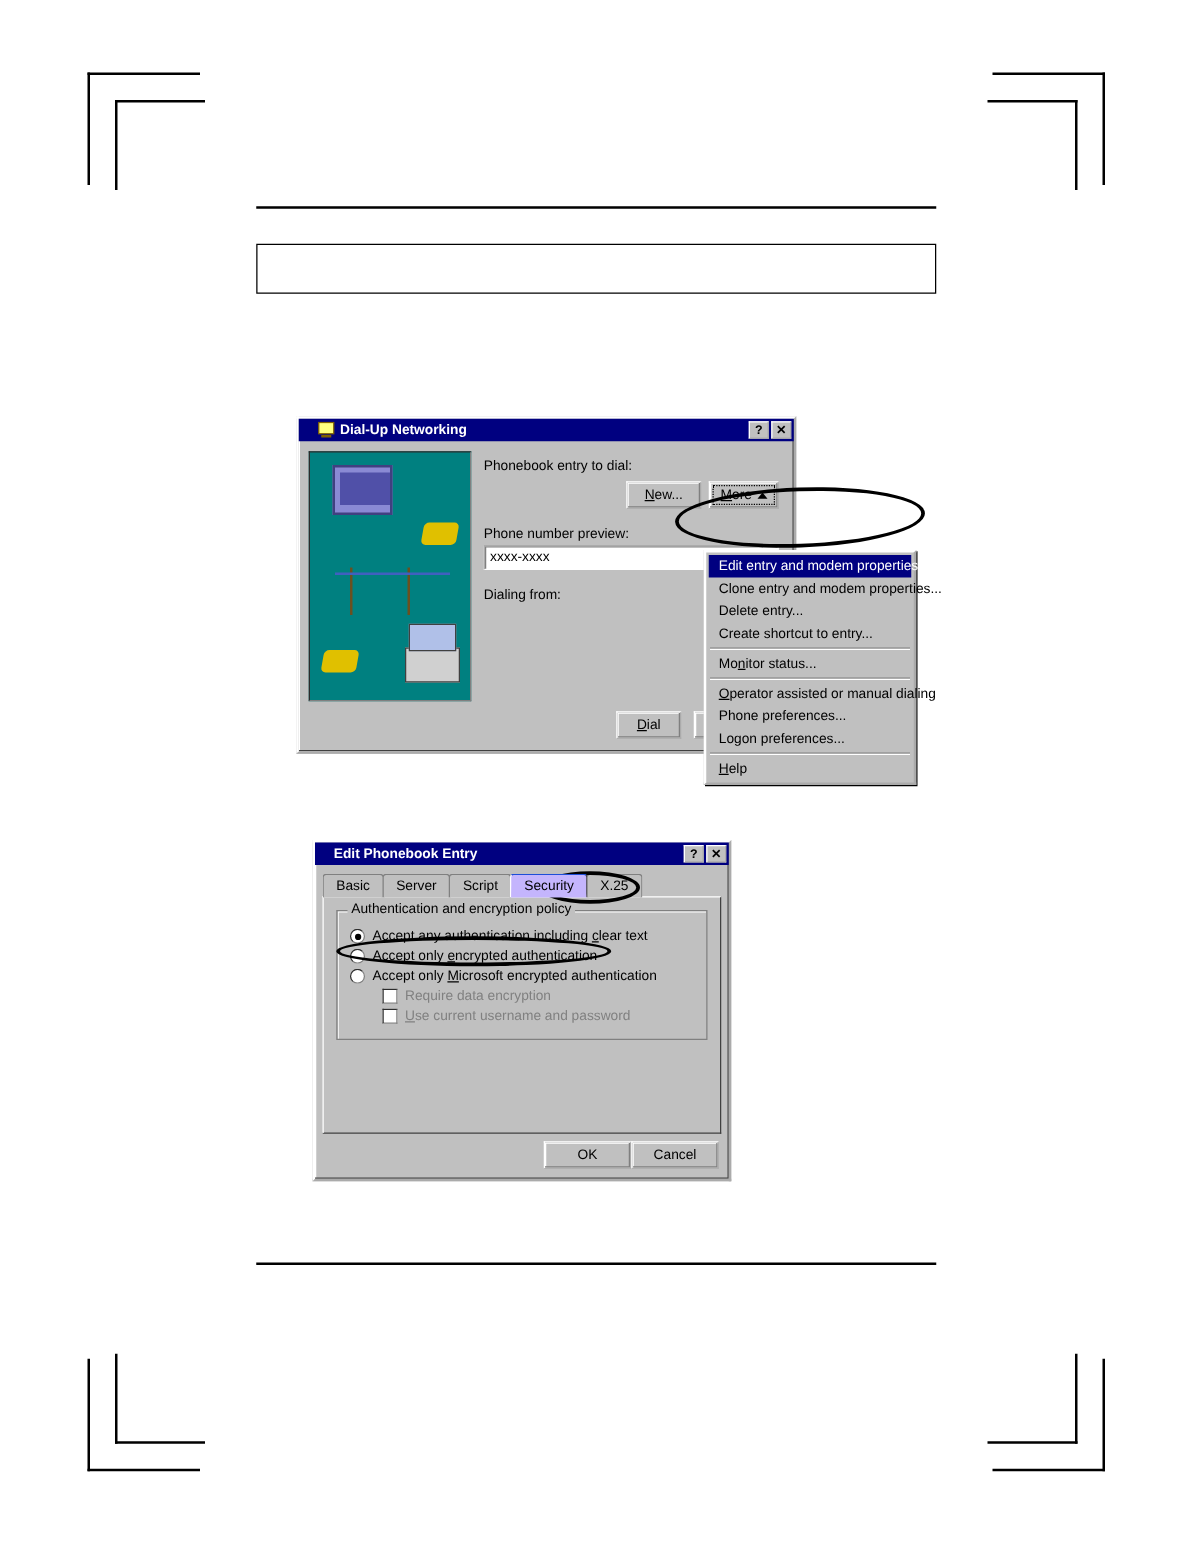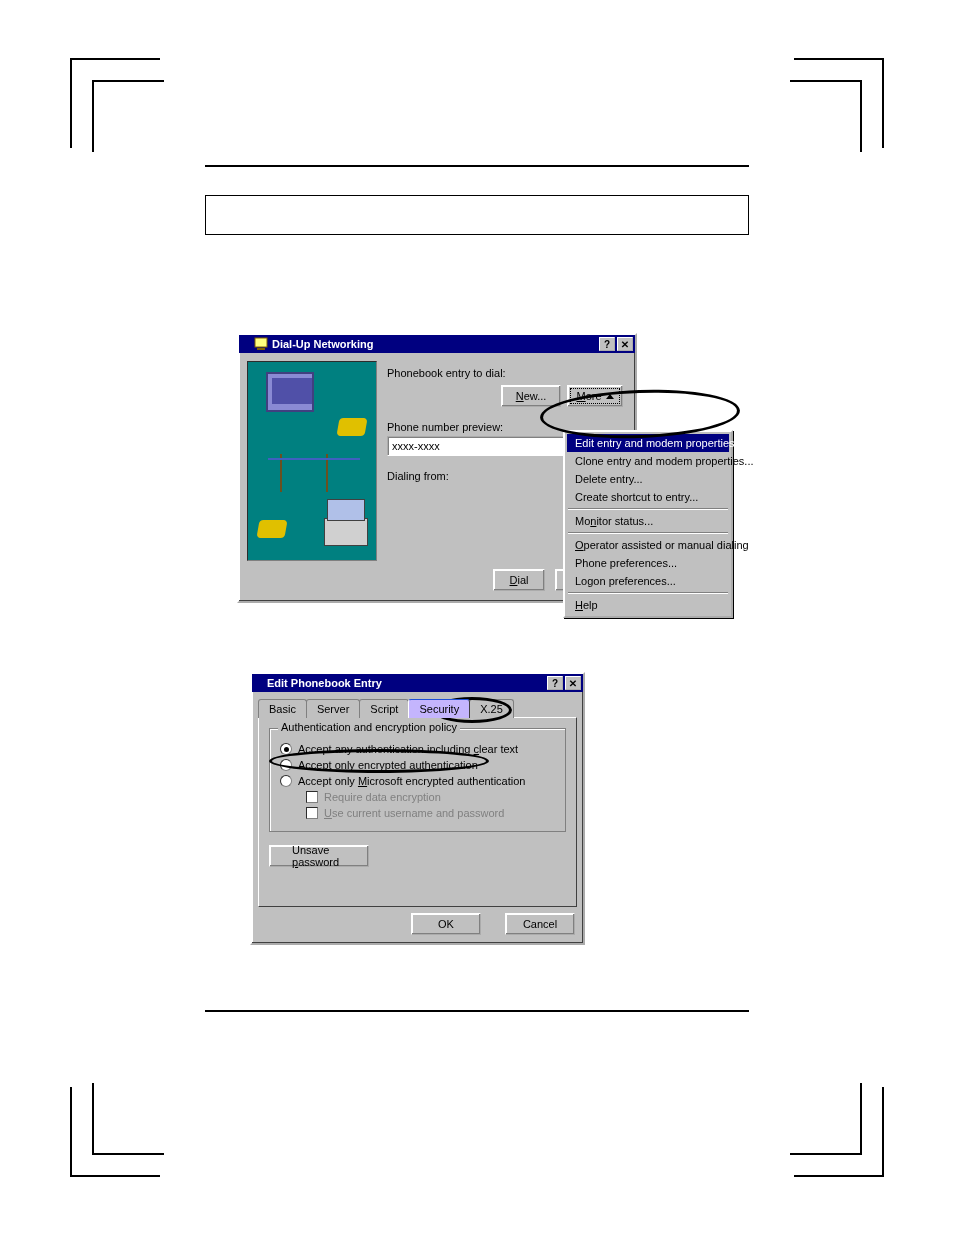--- a/index.html
+++ b/index.html
@@ -115,21 +115,21 @@
   .pole { position:absolute; left:32px; top:92px; width:2px; height:38px; background:#6a5020;}
   .pole2 { position:absolute; left:78px; top:92px; width:2px; height:38px; background:#6a5020;}
   .wire { position:absolute; left:20px; top:96px; width:92px; height:2px; background:#4060c0;}
   .laptop { position:absolute; right:8px; bottom:14px; width:44px; height:28px; background:#d0d0d0; border:1px solid #404040;}
   .laptop::before { content:""; position:absolute; left:2px; top:-20px; width:36px; height:20px; background:#b0c0e8; border:1px solid #404040;}
   .phone2 { position:absolute; left:10px; bottom:22px; width:28px; height:18px; background:#e0c000; border-radius:4px; transform:skewX(-10deg);}
 
   
   .popup {
     position:absolute;
-    left:563px; top:430px;
+    left:563px; top:440px;
     width:170px;
     background:#c0c0c0;
     border:2px outset #fff;
     box-shadow:1px 1px 0 #000;
     padding:2px;
   }
   .popup .item {
     padding:3px 10px 3px 8px;
     font-size:11px;
     white-space:nowrap;
@@ -209,21 +209,21 @@
     display:flex; align-items:center; justify-content:center;
   }
   .radio.checked::after { content:""; width:5px; height:5px; background:#000; border-radius:50%; }
   .check {
     width:12px; height:12px;
     background:#fff; border:1px inset #808080;
     margin-right:6px;
   }
   .disabled { color:#808080; }
   .indent { margin-left:26px; }
-  .d2-bottom { display:flex; gap:24px; justify-content:flex-end; padding:0 8px 8px 0; }
+  .d2-bottom { display:flex; gap:0; justify-content:flex-end; padding:0 8px 8px 0; }
 
   .under { text-decoration: underline; text-decoration-thickness:1px; text-underline-offset:1px; }
 
   
   .tb-icon { width:14px; height:14px; margin-right:4px; display:inline-flex; align-items:center; justify-content:center; }
 
   .tri-up { width:0; height:0; border-left:4px solid transparent; border-right:4px solid transparent; border-bottom:5px solid #000; display:inline-block; margin-left:4px;}
   .tri-down { width:0; height:0; border-left:4px solid transparent; border-right:4px solid transparent; border-top:5px solid #000; display:inline-block;}
 </style>
 </head>
@@ -334,25 +334,20 @@
         </div>
         <div class="check-row indent disabled">
           <div class="check"></div>
           <span>Require data encryption</span>
         </div>
         <div class="check-row indent disabled">
           <div class="check"></div>
           <span><span class="under">U</span>se current username and password</span>
         </div>
       </div>
-      <div style="margin-top:12px">
-        <div class="btn3d" style="width:100px">
-            <span>Unsave <span class="under">p</span>assword</span>
-          </div>
-      </div>
     </div>
     <div class="d2-bottom">
       <div class="btn3d" style="width:70px">OK</div>
       <div class="btn3d" style="width:70px">Cancel</div>
     </div>
   </div>
 
   <div class="oval oval2"></div>
   <div class="oval oval3"></div>
 </div>

